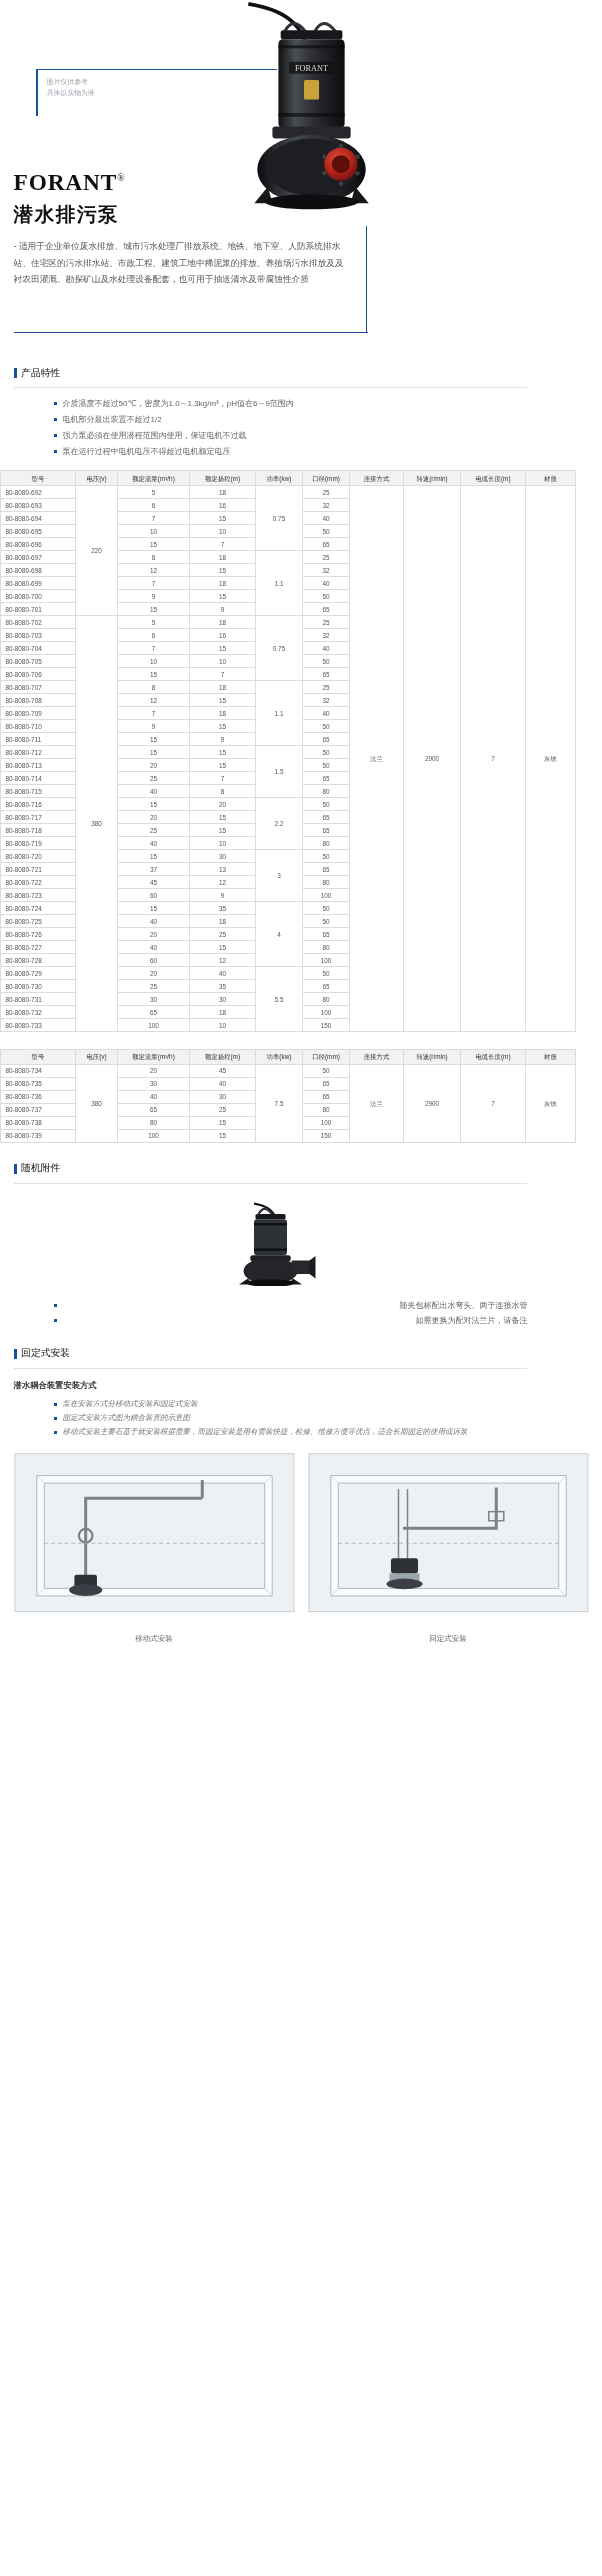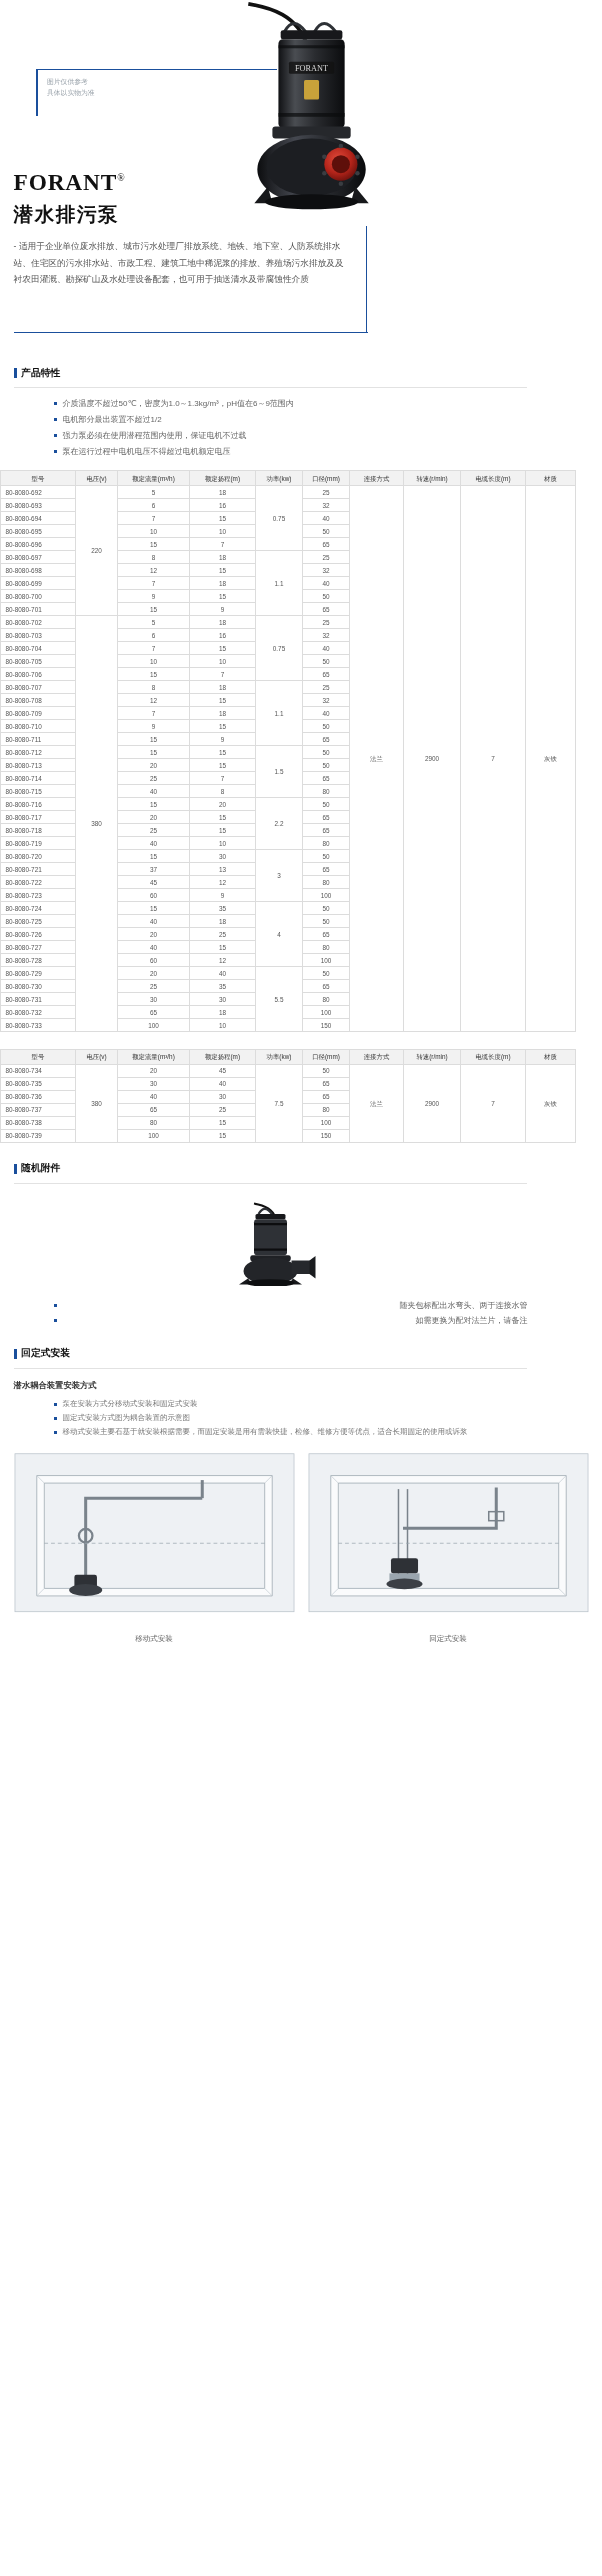--- a/index.html
+++ b/index.html
@@ -57,21 +57,21 @@
     border-bottom: 1.5px solid #1a4f9c;
   }
   .hero-rule-v {
     position:absolute; left: 366px; top: 226px; width:0; height:106px;
     border-left: 1.5px solid #1a4f9c;
   }
 
   
   .sec-head {
     margin: 19.6px 0 7.5px 13.6px;
-    font-size: 9.8px; font-weight: bold; color:#111;
+    font-size: 9.8px; font-weight: normal; color:#111;
     display:flex; align-items:center;
   }
   .sec-head .bar {
     display:inline-block; width:3px; height:9.8px; background:#1a4f9c;
     margin-right:4.5px;
   }
   .sec-rule {
     margin: 0 13.6px; border-bottom: 0.8px solid #e2e2e2;
   }
 
@@ -121,21 +121,21 @@
   .acc-notes li:before {
     content:""; position:absolute; left:0; top:6px;
     width:3px; height:3px; background:#1a4f9c;
   }
 
   
   .inst-sub { margin: 10.6px 13.6px 0 13.6px; font-size: 8.3px; color:#333; font-weight:bold;}
   .inst-notes { margin: 6px 13.6px 0 13.6px; }
   .inst-notes li {
     list-style:none; font-size:7.5px; color:#777; line-height:14.3px;
-    position:relative; padding-left:9px;
+    position:relative; padding-left:9px;font-style:italic;
   }
   .inst-notes li:before {
     content:""; position:absolute; left:0; top:6px;
     width:3px; height:3px; background:#1a4f9c;
   }
   .diagrams { display:flex; gap:13px; margin: 13.6px 13.6px 0 13.6px; }
   .diagram { width: 281px; }
   .diagram .cap {
     text-align:center; font-size:7.5px; color:#666; margin-top:4.5px;
   }

